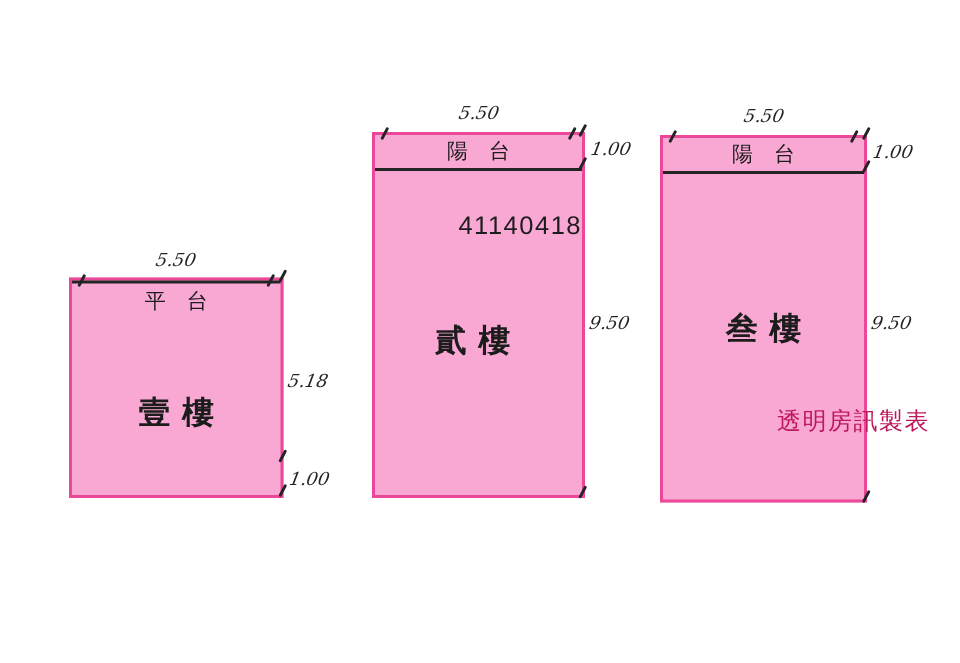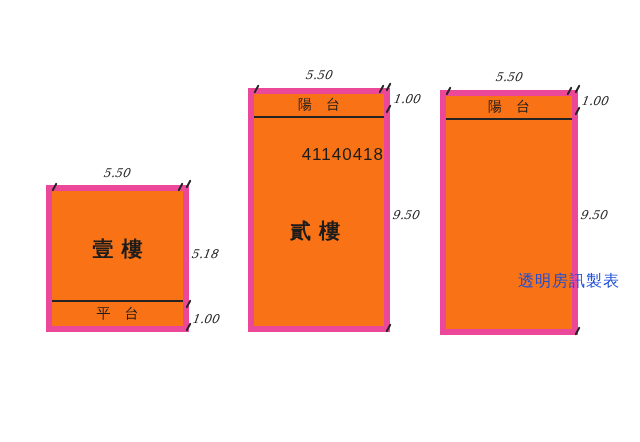--- a/index.html
+++ b/index.html
@@ -1,56 +1,56 @@
 <!DOCTYPE html>
 <html><head>
 <meta charset="utf-8">
 <style>
   *{box-sizing:border-box}
   html,body{margin:0;padding:0;background:#ffffff}
   .canvas{position:relative;width:640px;height:442px;background:#ffffff;overflow:hidden;
           font-family:"Liberation Sans","DejaVu Sans",sans-serif;color:#1c1c1c}
-  .box{position:absolute;border:6px solid #ec4899;display:flex;flex-direction:column;background:#f97316}
+  .box{position:absolute;border:2px solid #ec4899;display:flex;flex-direction:column;background:#f9a8d4}
   .area{position:relative;display:flex;align-items:center;justify-content:center}
   .main-area{flex:1}
   .sub-area{border-top:2px solid #242424}
   .balcony-area{border-bottom:2px solid #242424}
   .cn-label{font-size:21px;letter-spacing:8px;text-indent:8px;font-weight:700;white-space:nowrap}
   .cn-small{font-size:14px;font-weight:500;white-space:nowrap}
   .dim{position:absolute;font-family:"DejaVu Serif","Liberation Serif",serif;font-style:italic;
        font-size:12px;color:#242424;white-space:nowrap;z-index:3}
   .top-dim{text-align:center;height:16px}
   .dim .num{display:inline-block;transform:skewX(-10deg)}
   .tick{position:absolute;width:9px;height:2px;background:#242424;border-radius:2px;z-index:3}
   .tick-l{left:4px;bottom:-6px;transform:rotate(-62deg)}
   .tick-r{right:4px;bottom:-6px;transform:rotate(-62deg)}
   .edge-tick{position:absolute;width:9px;height:2px;background:#242424;border-radius:2px;
              transform:rotate(-62deg);z-index:3}
   .notes{position:absolute;left:0;right:0;top:26px;text-align:right;font-size:17px;
          line-height:22px;letter-spacing:1px;font-weight:500}
   .floor2-label{position:absolute;left:0;right:0;top:99px;text-align:center}
-  .watermark{position:absolute;font-size:16px;letter-spacing:1px;color:#1d4ed8;z-index:4;white-space:nowrap}
+  .watermark{position:absolute;font-size:16px;letter-spacing:1px;color:#be185d;z-index:4;white-space:nowrap}
 </style>
 </head>
 <body>
 
 <div class="canvas">
 
   <div class="dim top-dim" style="left:46px;top:166px;width:143px;">
     <span class="tick tick-l"></span>
     <span class="num">5.50</span>
     <span class="tick tick-r"></span>
   </div>
 
   <div class="box" style="left:46px;top:185px;width:143px;height:147px;">
+    <div class="area sub-area" style="height:26px;">
+      <span class="cn-small">平　台</span>
+    </div>
     <div class="area main-area">
       <span class="cn-label" style="margin-top:6px;">壹樓</span>
-    </div>
-    <div class="area sub-area" style="height:26px;">
-      <span class="cn-small">平　台</span>
     </div>
   </div>
 
   <div class="dim" style="left:192px;top:247px;">
     <span class="num">5.18</span>
   </div>
   <div class="dim" style="left:193px;top:312px;">
     <span class="num">1.00</span>
   </div>
   <span class="edge-tick" style="left:184px;top:183px;"></span>
@@ -90,20 +90,23 @@
   <div class="dim top-dim" style="left:440px;top:70px;width:138px;">
     <span class="tick tick-l"></span>
     <span class="num">5.50</span>
     <span class="tick tick-r"></span>
   </div>
 
   <div class="box" style="left:440px;top:90px;width:138px;height:245px;">
     <div class="area balcony-area" style="height:24px;">
       <span class="cn-small">陽　台</span>
     </div>
+    <div class="area main-area">
+      <span class="cn-label" style="margin-top:-12px;">叁樓</span>
+    </div>
   </div>
 
   <div class="dim" style="left:582px;top:94px;">
     <span class="num">1.00</span>
   </div>
   <div class="dim" style="left:581px;top:208px;">
     <span class="num">9.50</span>
   </div>
   <span class="edge-tick" style="left:573px;top:88px;"></span>
   <span class="edge-tick" style="left:573px;top:110px;"></span>

